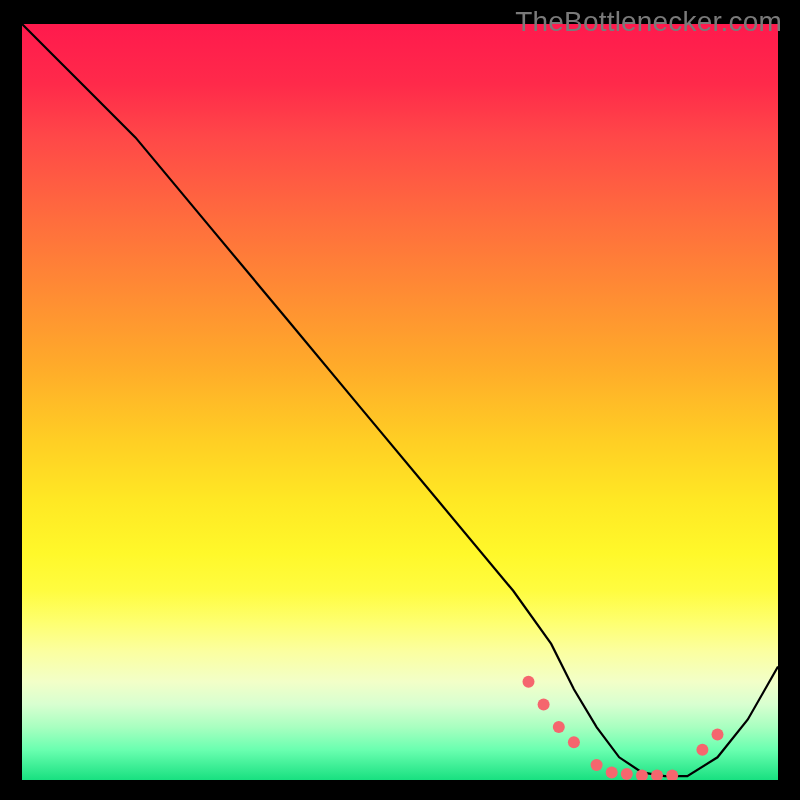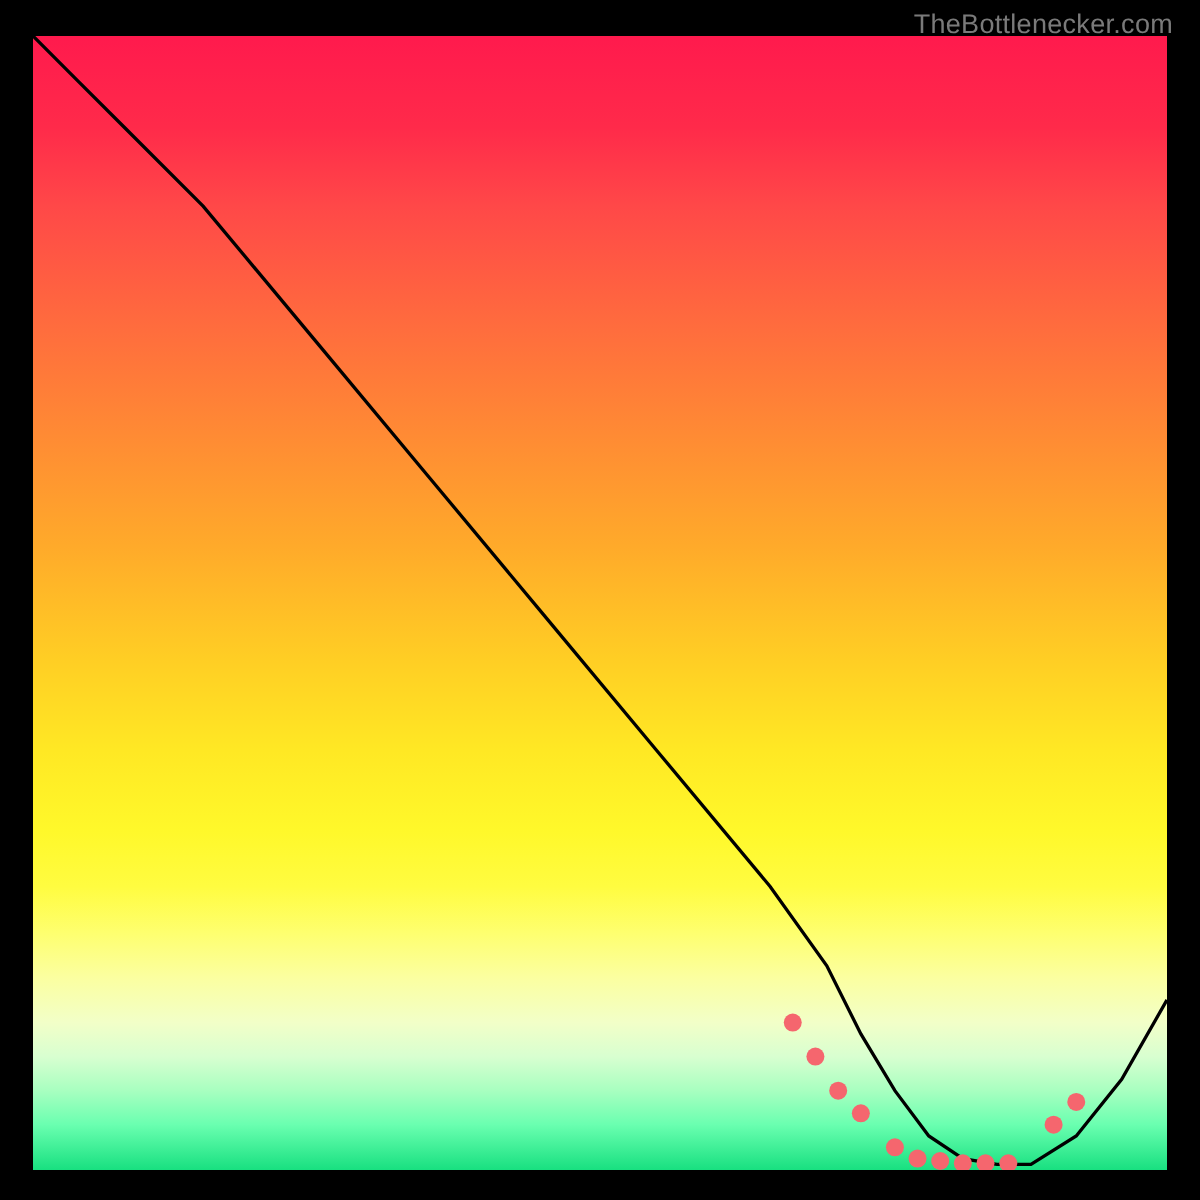--- a/index.html
+++ b/index.html
@@ -8,21 +8,21 @@
     height: 800px;
     background: #000;
     position: relative;
     font-family: Arial, sans-serif;
   }
   .watermark {
     position: absolute;
     top: 6px;
     right: 18px;
     color: #7a7a7a;
-    font-size: 18px;
+    font-size: 28px;
     z-index: 10;
     letter-spacing: 0.2px;
   }
   .plot-area {
     position: absolute;
     left: 22px;
     top: 24px;
     width: 756px;
     height: 756px;
     overflow: hidden;

